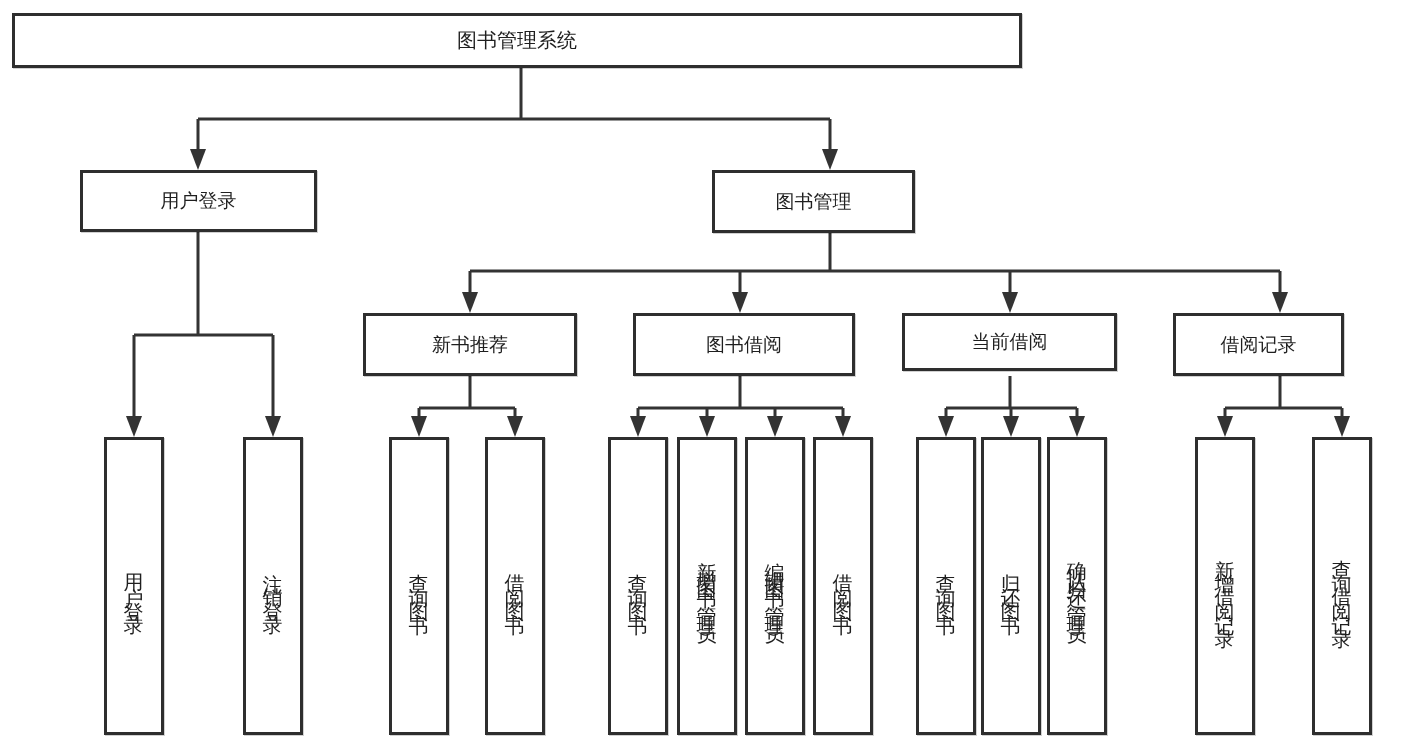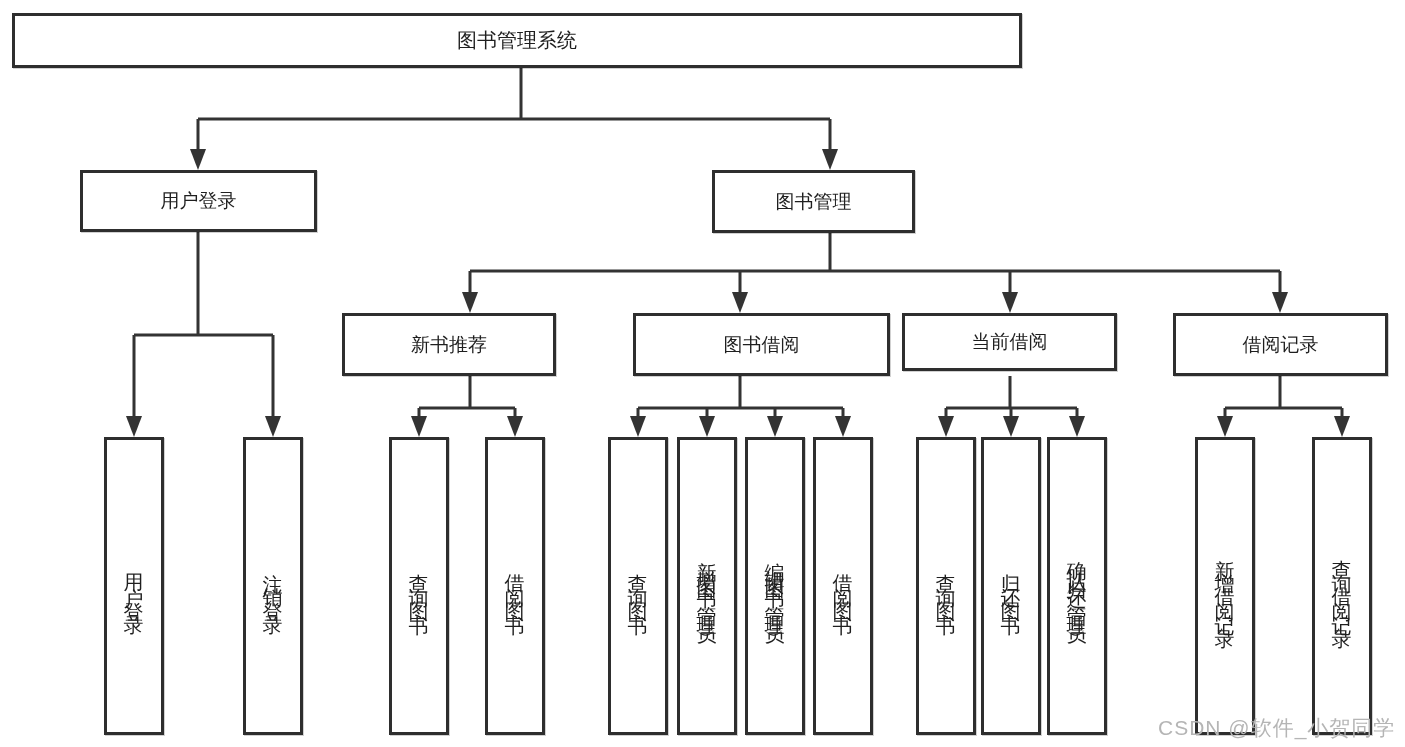--- a/index.html
+++ b/index.html
@@ -99,30 +99,30 @@
     <span>图书管理系统</span>
   </div>
 
   <div class="box branch" style="left:80px;top:170px;width:237px;height:62px">
     <span>用户登录</span>
   </div>
   <div class="box branch" style="left:712px;top:170px;width:203px;height:63px">
     <span>图书管理</span>
   </div>
 
-  <div class="box branch" style="left:342px;top:313px;width:214px;height:63px">
+  <div class="box branch" style="left:363px;top:313px;width:214px;height:63px">
     <span>新书推荐</span>
   </div>
-  <div class="box branch" style="left:633px;top:313px;width:257px;height:63px">
+  <div class="box branch" style="left:633px;top:313px;width:222px;height:63px">
     <span>图书借阅</span>
   </div>
   <div class="box branch" style="left:902px;top:313px;width:215px;height:58px">
     <span>当前借阅</span>
   </div>
-  <div class="box branch" style="left:1173px;top:313px;width:215px;height:63px">
+  <div class="box branch" style="left:1173px;top:313px;width:171px;height:63px">
     <span>借阅记录</span>
   </div>
 
   <div class="box leaf" style="left:104px">
     <span class="vtext">用户登录</span>
   </div>
   <div class="box leaf" style="left:243px">
     <span class="vtext">注销登录</span>
   </div>
   <div class="box leaf" style="left:389px">
@@ -152,14 +152,13 @@
   <div class="box leaf" style="left:1047px">
     <span class="vtext tight">确认归还（管理员）</span>
   </div>
   <div class="box leaf" style="left:1195px">
     <span class="vtext">新增借阅记录</span>
   </div>
   <div class="box leaf" style="left:1312px">
     <span class="vtext">查询借阅记录</span>
   </div>
 
-  <div class="watermark">CSDN @软件_小贺同学</div>
 </div>
 
 </body></html>

